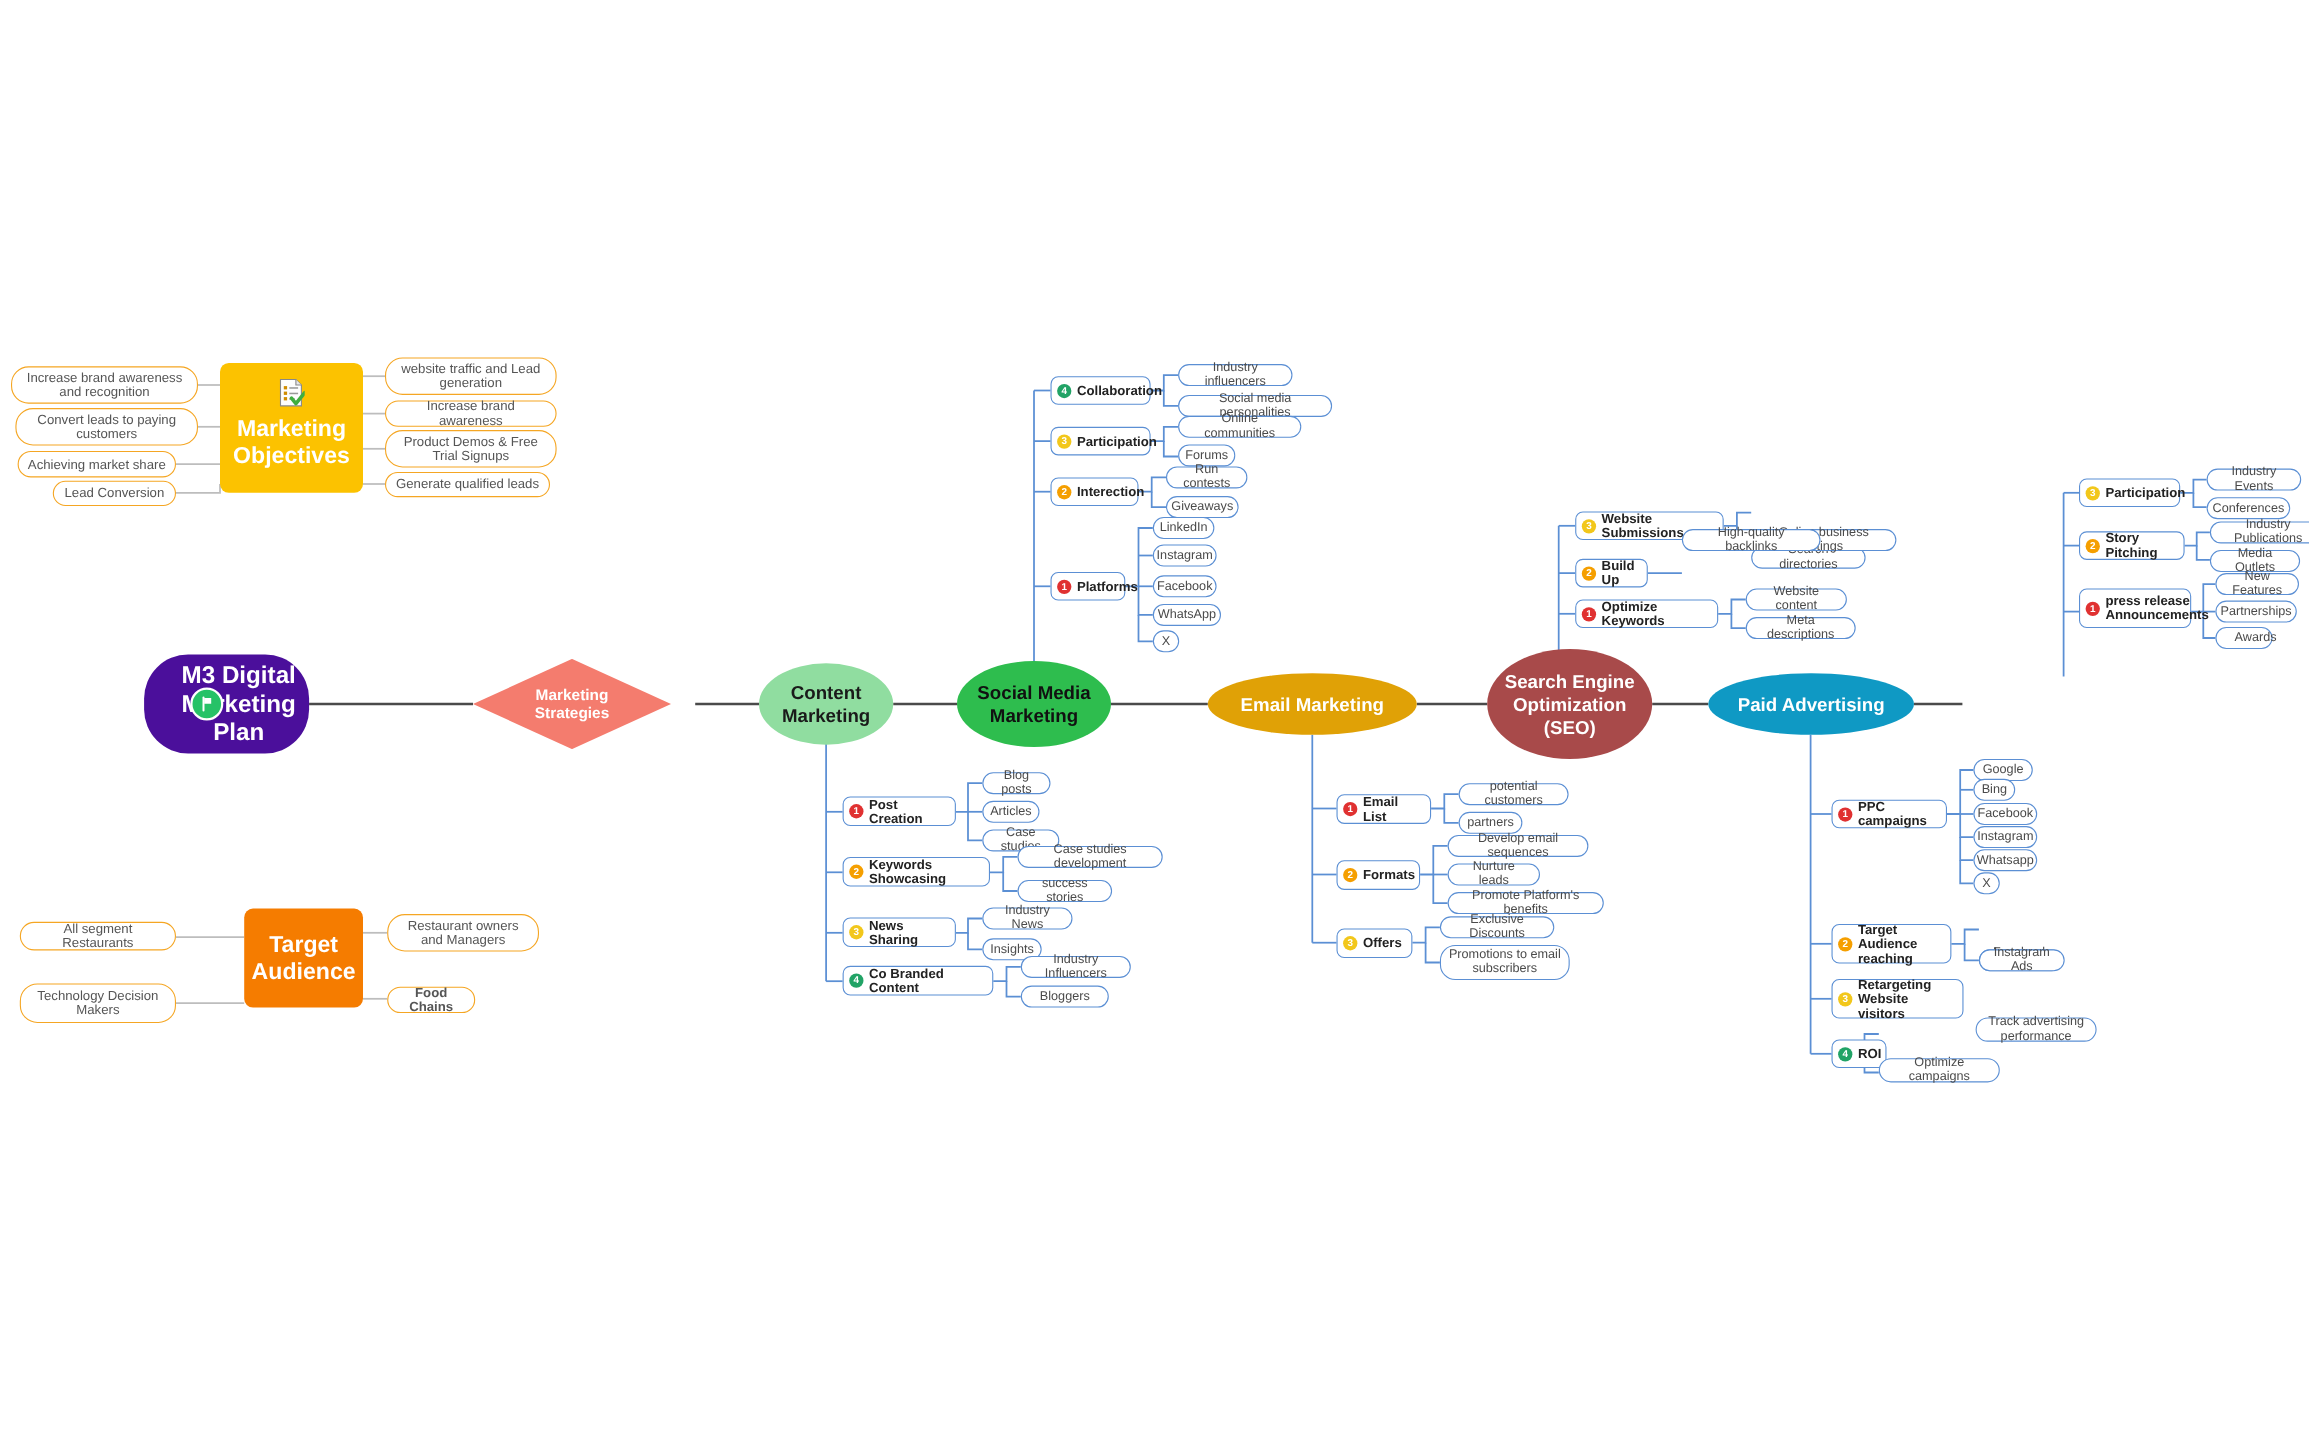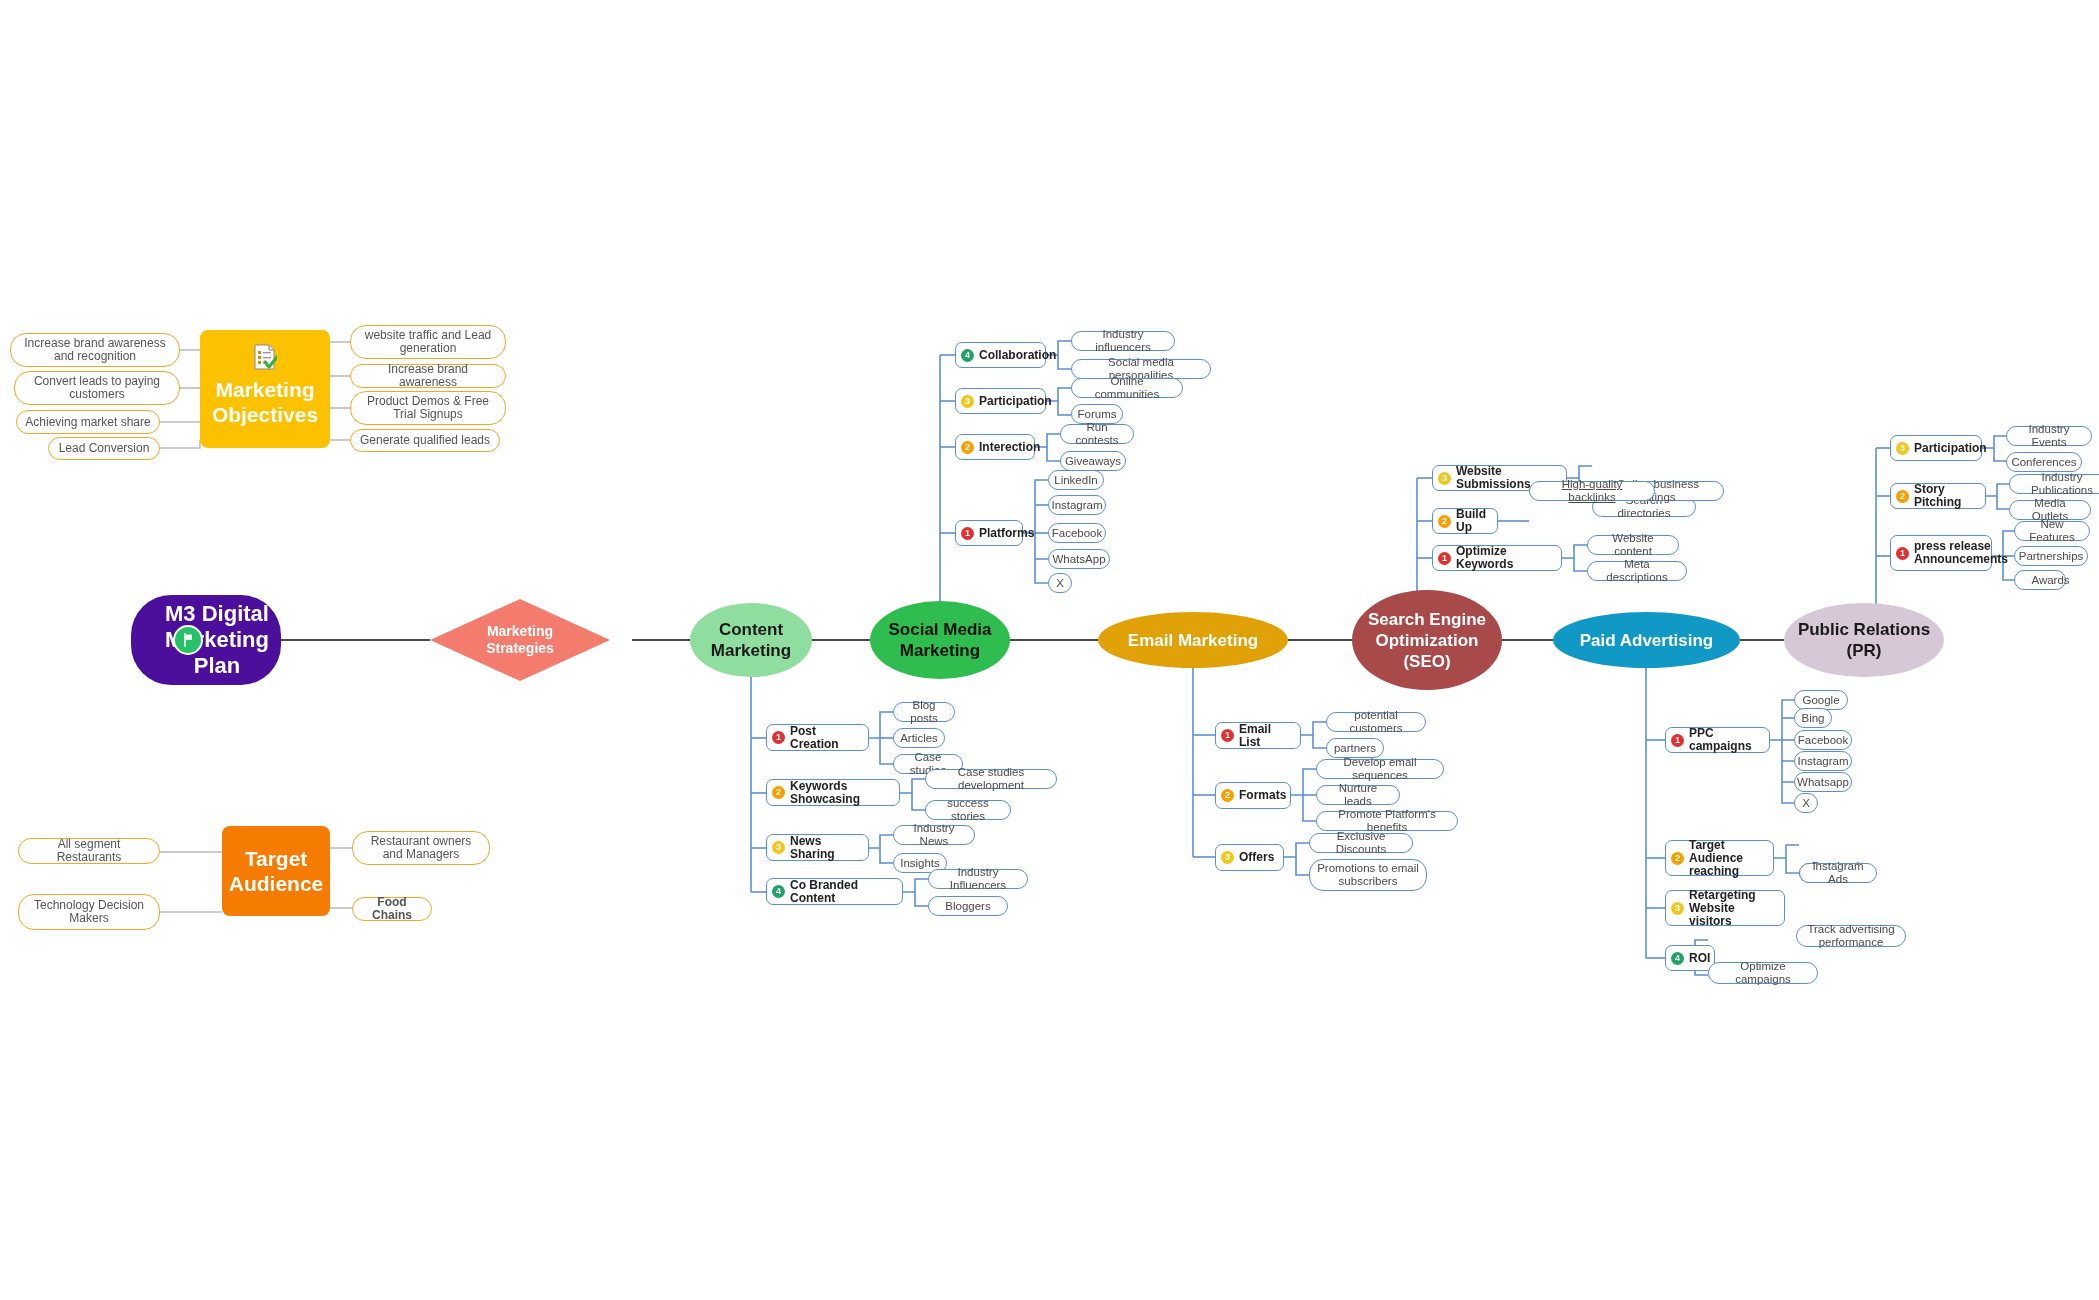--- a/index.html
+++ b/index.html
@@ -275,24 +275,20 @@
   <div class="ellipse node" style="left:1352px;top:590px;width:150px;height:100px;background:#A84A4A;color:#fff;">
     <span class="etxt">Search Engine
 Optimization
 (SEO)</span>
   </div>
 
   <div class="ellipse node" style="left:1553px;top:612px;width:187px;height:56px;background:#0F99C4;color:#fff;">
     <span class="etxt">Paid Advertising</span>
   </div>
 
-  <div class="ellipse node" style="left:1784px;top:603px;width:160px;height:74px;background:#D6C8D6;color:#1a1a1a;">
-    <span class="etxt">Public Relations
-(PR)</span>
-  </div>
 
   <div class="numbox" style="left:766px;top:724px;width:103px;height:27px;">
     <span class="badge" style="background:#E03131;">1</span>
     <span class="ntxt">Post Creation</span>
   </div>
   <div class="pill" style="left:893px;top:702px;width:62px;height:20px;">Blog posts</div>
   <div class="pill" style="left:893px;top:728px;width:52px;height:20px;">Articles</div>
   <div class="pill" style="left:893px;top:754px;width:70px;height:20px;">Case studies</div>
 
   <div class="numbox" style="left:766px;top:779px;width:134px;height:27px;">
@@ -373,21 +369,21 @@
     <span class="badge" style="background:#F2C71B;">3</span>
     <span class="ntxt">Website Submissions</span>
   </div>
   <div class="pill" style="left:1592px;top:456px;width:104px;height:20px;margin-top:41px;">Search directories</div>
   <div class="pill" style="left:1592px;top:481px;width:132px;height:20px;">Online business listings</div>
 
   <div class="numbox" style="left:1432px;top:508px;width:66px;height:26px;">
     <span class="badge" style="background:#F59F00;">2</span>
     <span class="ntxt">Build Up</span>
   </div>
-  <div class="pill" style="left:1529px;top:481px;width:126px;height:20px;text-decoration:underline;">High-quality backlinks</div>
+  <div class="pill" style="left:1529px;top:481px;width:126px;height:20px;">High-quality backlinks</div>
 
   <div class="numbox" style="left:1432px;top:545px;width:130px;height:26px;">
     <span class="badge" style="background:#E03131;">1</span>
     <span class="ntxt">Optimize Keywords</span>
   </div>
   <div class="pill" style="left:1587px;top:535px;width:92px;height:20px;">Website content</div>
   <div class="pill" style="left:1587px;top:561px;width:100px;height:20px;">Meta descriptions</div>
 
   <div class="numbox" style="left:1665px;top:727px;width:105px;height:26px;">
     <span class="badge" style="background:#E03131;">1</span>

